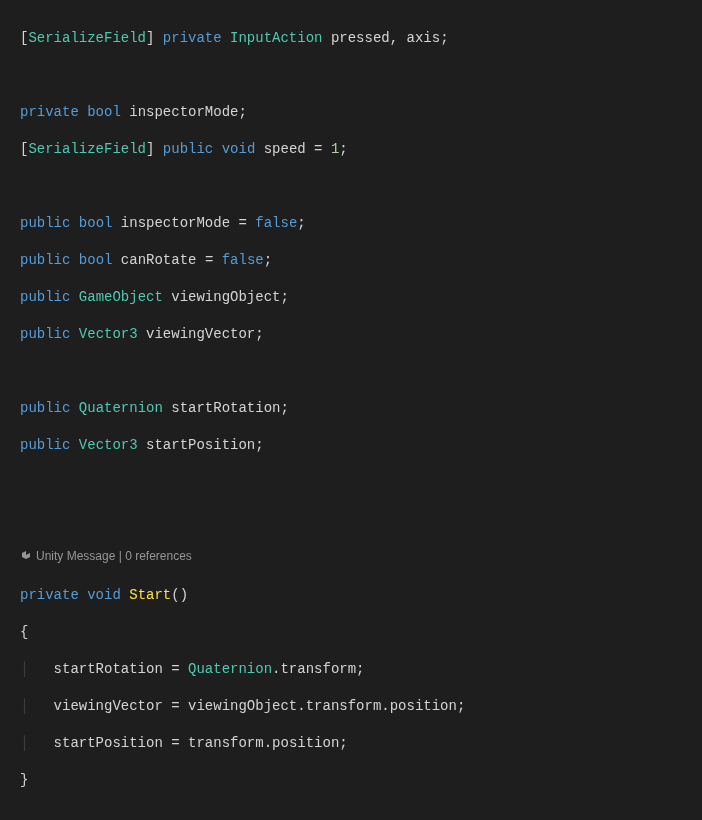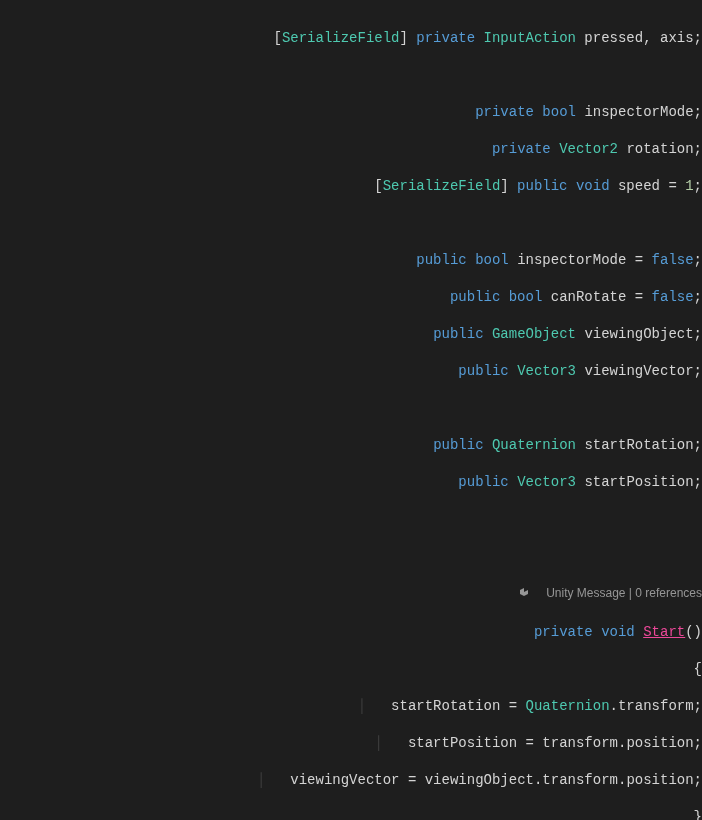--- a/index.html
+++ b/index.html
@@ -12,69 +12,68 @@
   }
   .editor {
     font-family: "Consolas", "Courier New", monospace;
     font-size: 14px;
     line-height: 18.5px;
     color: #d4d4d4;
     padding: 10px 0 0 20px;
     white-space: pre;
     font-weight: 500;
   }
-  .line { display: block; min-height: 18.5px; position: relative; text-align: right; }
+  .line { display: block; min-height: 18.5px; position: relative; }
   .guide { color: #404040; }
   .lens {
     color: #969696;
     font-family: "Segoe UI", Arial, sans-serif;
     font-size: 12px;
     line-height: 18px;
     display: inline-flex;
     align-items: center;
-    gap: 16px;
+    gap: 4px;
     font-weight: 400;
   }
   .lens-icon {
     width: 12px; height: 12px;
     display: inline-block;
   }
   .kw   { color: #569cd6; } 
   .type { color: #4ec9b0; }
   .num  { color: #b5cea8; }
-  .id   { color: #ec4899; text-decoration: underline; } 
+  .id   { color: #fde047; } 
   .w    { color: #d4d4d4; }
 </style>
 </head>
 <body>
 
 <div class="editor">
 <span class="line"><span class="w">[</span><span class="type">SerializeField</span><span class="w">]</span> <span class="kw">private</span> <span class="type">InputAction</span> <span class="w">pressed</span><span class="w">, </span><span class="w">axis</span><span class="w">;</span></span>
 <span class="line"></span>
 <span class="line"><span class="kw">private</span> <span class="kw">bool</span> <span class="w">inspectorMode</span><span class="w">;</span></span>
-<span class="line"><span class="kw">private</span> <span class="type">Vector2</span> <span class="w">rotation</span><span class="w">;</span></span>
 <span class="line"><span class="w">[</span><span class="type">SerializeField</span><span class="w">]</span> <span class="kw">public</span> <span class="kw">void</span> <span class="w">speed</span> <span class="w">= </span><span class="num">1</span><span class="w">;</span></span>
 <span class="line"></span>
 <span class="line"><span class="kw">public</span> <span class="kw">bool</span> <span class="w">inspectorMode</span> <span class="w">= </span><span class="kw">false</span><span class="w">;</span></span>
 <span class="line"><span class="kw">public</span> <span class="kw">bool</span> <span class="w">canRotate</span> <span class="w">= </span><span class="kw">false</span><span class="w">;</span></span>
 <span class="line"><span class="kw">public</span> <span class="type">GameObject</span> <span class="w">viewingObject</span><span class="w">;</span></span>
 <span class="line"><span class="kw">public</span> <span class="type">Vector3</span> <span class="w">viewingVector</span><span class="w">;</span></span>
 <span class="line"></span>
 <span class="line"><span class="kw">public</span> <span class="type">Quaternion</span> <span class="w">startRotation</span><span class="w">;</span></span>
 <span class="line"><span class="kw">public</span> <span class="type">Vector3</span> <span class="w">startPosition</span><span class="w">;</span></span>
 <span class="line"></span>
 <span class="line"></span>
 <span class="line"><span class="lens"><svg class="lens-icon" viewBox="0 0 24 24" fill="#969696">
           <path d="M12 2 L20 6 L20 14 L12 18 L4 14 L4 6 Z M12 2 L12 10 L20 6 M12 10 L4 6 M12 10 L12 18"></path>
         </svg><span>Unity Message | 0 references</span></span></span>
 <span class="line"><span class="kw">private</span> <span class="kw">void</span> <span class="id">Start</span><span class="w">()</span></span>
 <span class="line"><span class="w">{</span></span>
 <span class="line"><span class="guide">│   </span><span class="w">startRotation</span> <span class="w">= </span><span class="type">Quaternion</span><span class="w">.</span><span class="w">transform</span><span class="w">;</span></span>
+<span class="line"><span class="guide">│   </span><span class="w">viewingVector</span> <span class="w">= </span><span class="w">viewingObject</span><span class="w">.</span><span class="w">transform</span><span class="w">.</span><span class="w">position</span><span class="w">;</span></span>
 <span class="line"><span class="guide">│   </span><span class="w">startPosition</span> <span class="w">= </span><span class="w">transform</span><span class="w">.</span><span class="w">position</span><span class="w">;</span></span>
-<span class="line"><span class="guide">│   </span><span class="w">viewingVector</span> <span class="w">= </span><span class="w">viewingObject</span><span class="w">.</span><span class="w">transform</span><span class="w">.</span><span class="w">position</span><span class="w">;</span></span>
 <span class="line"><span class="w">}</span></span>
 
 
 
 
 
 
 
 
 

